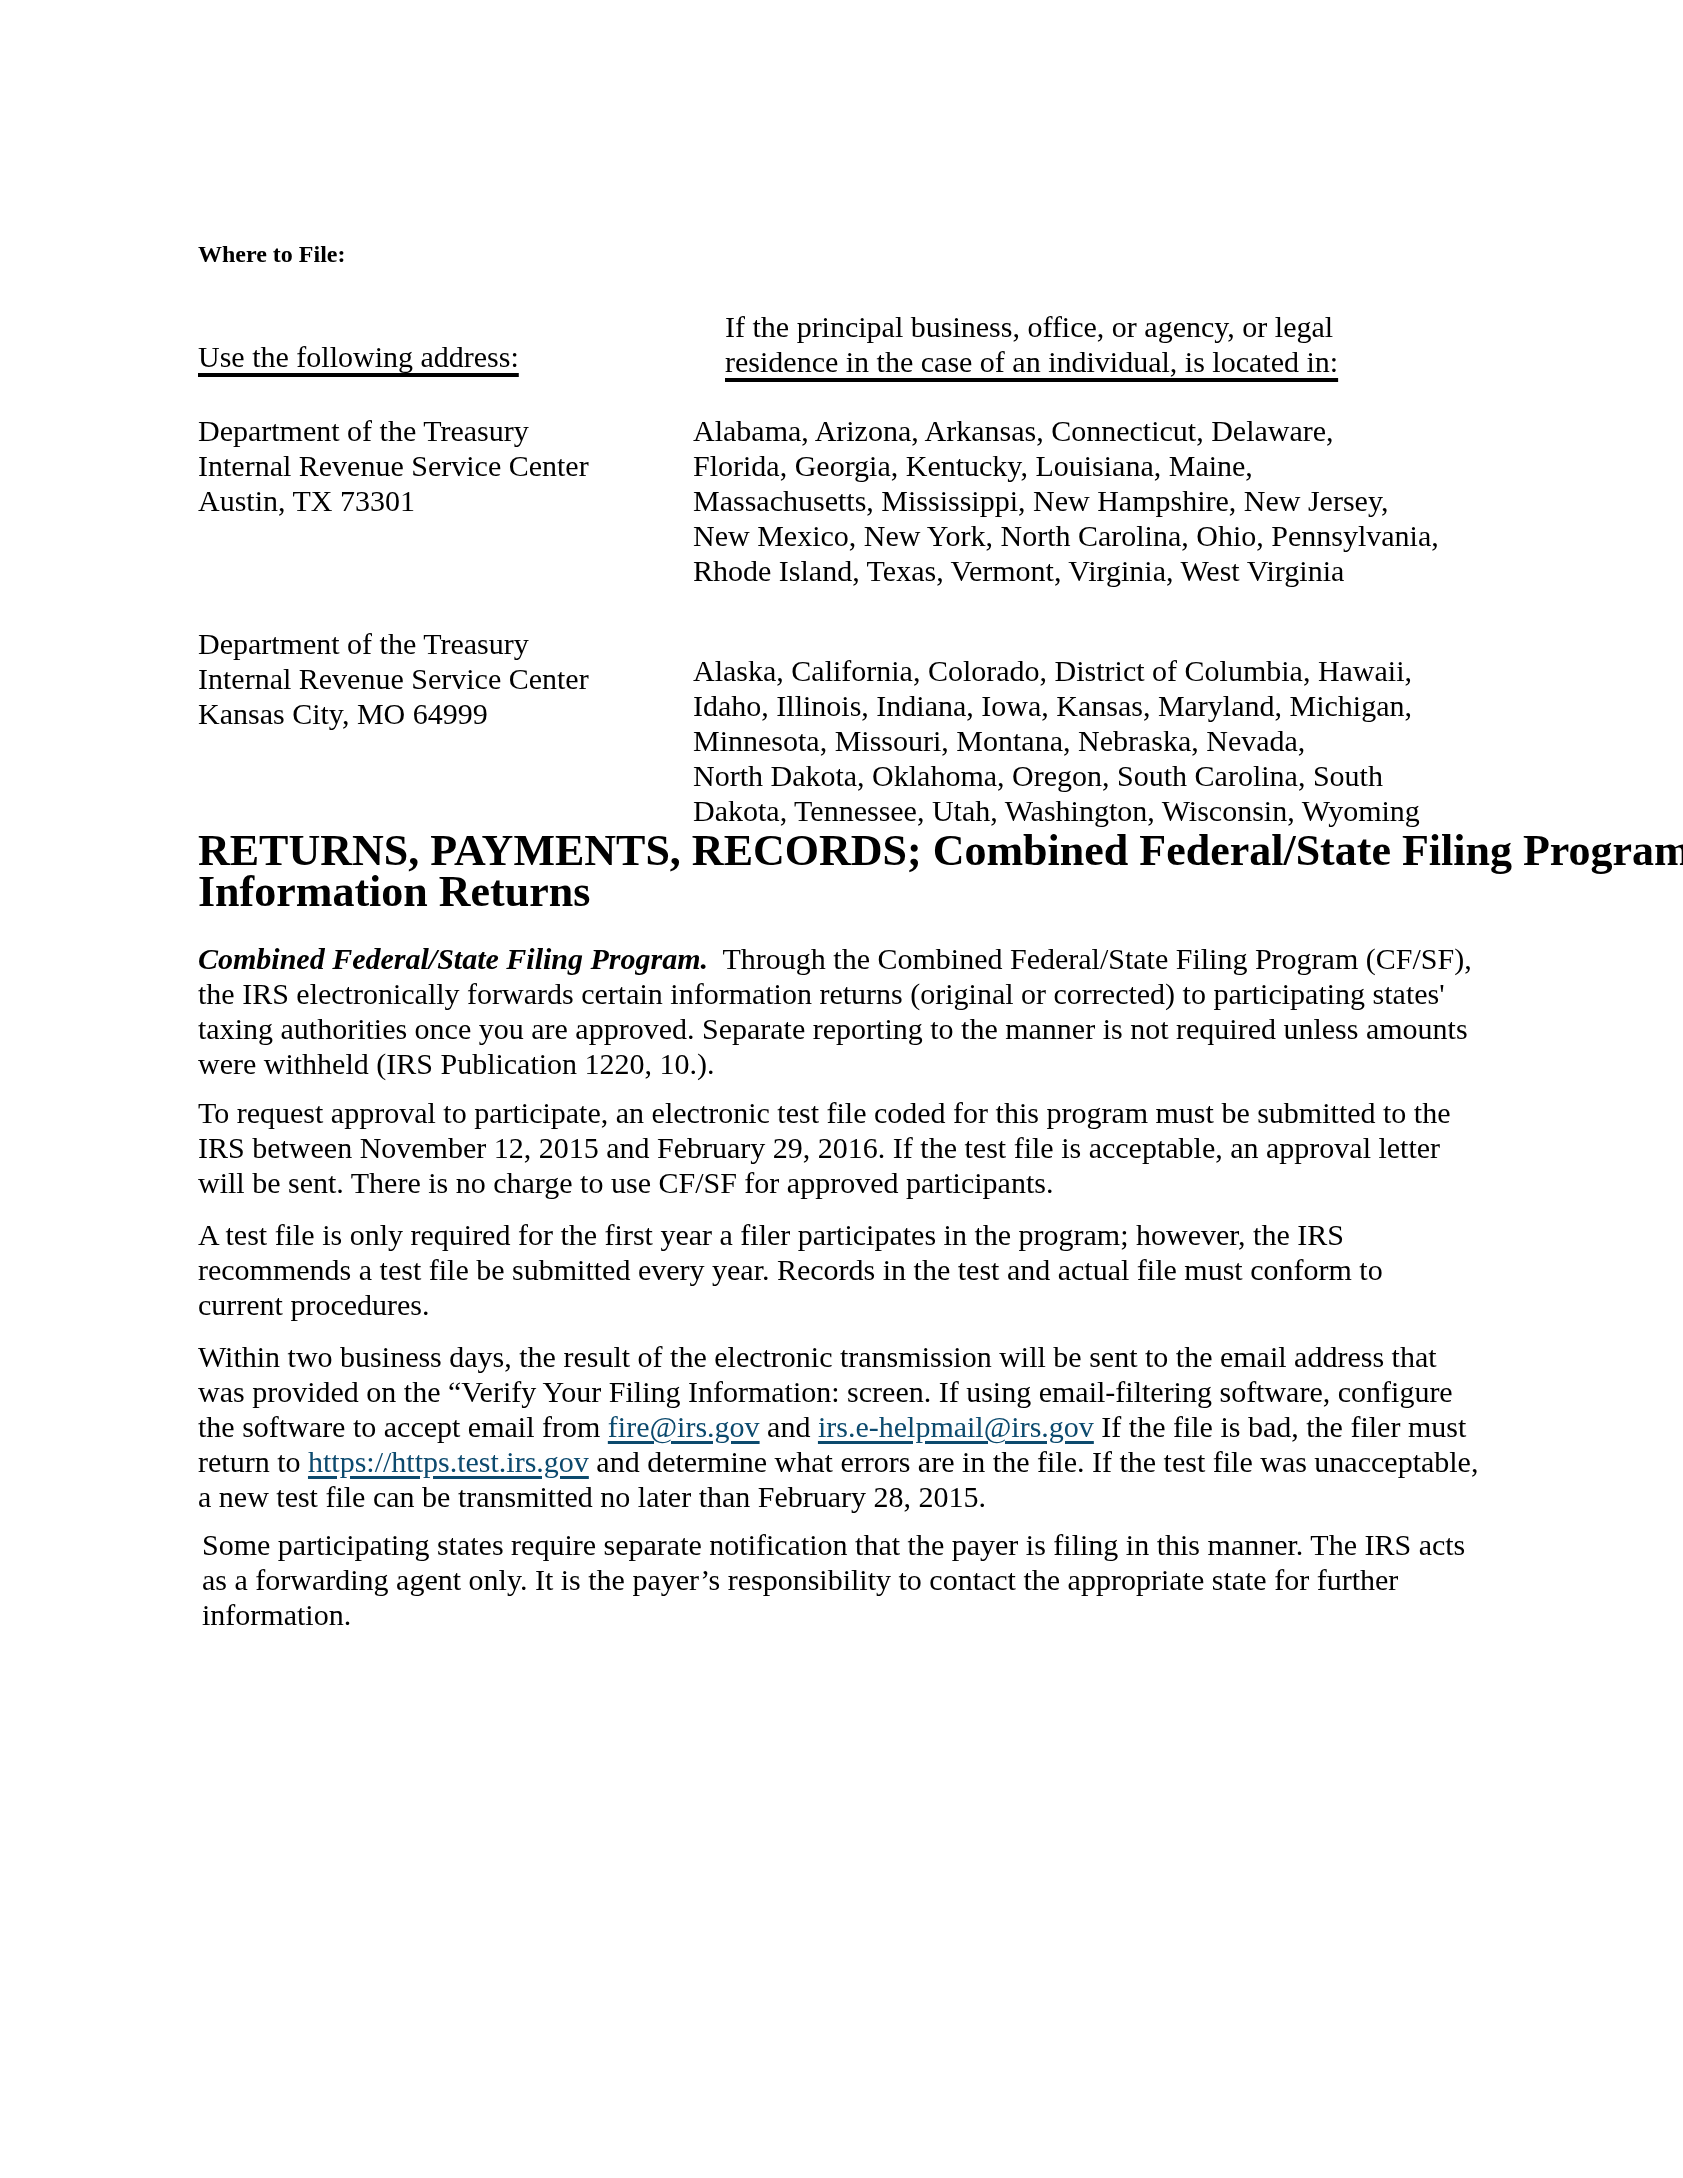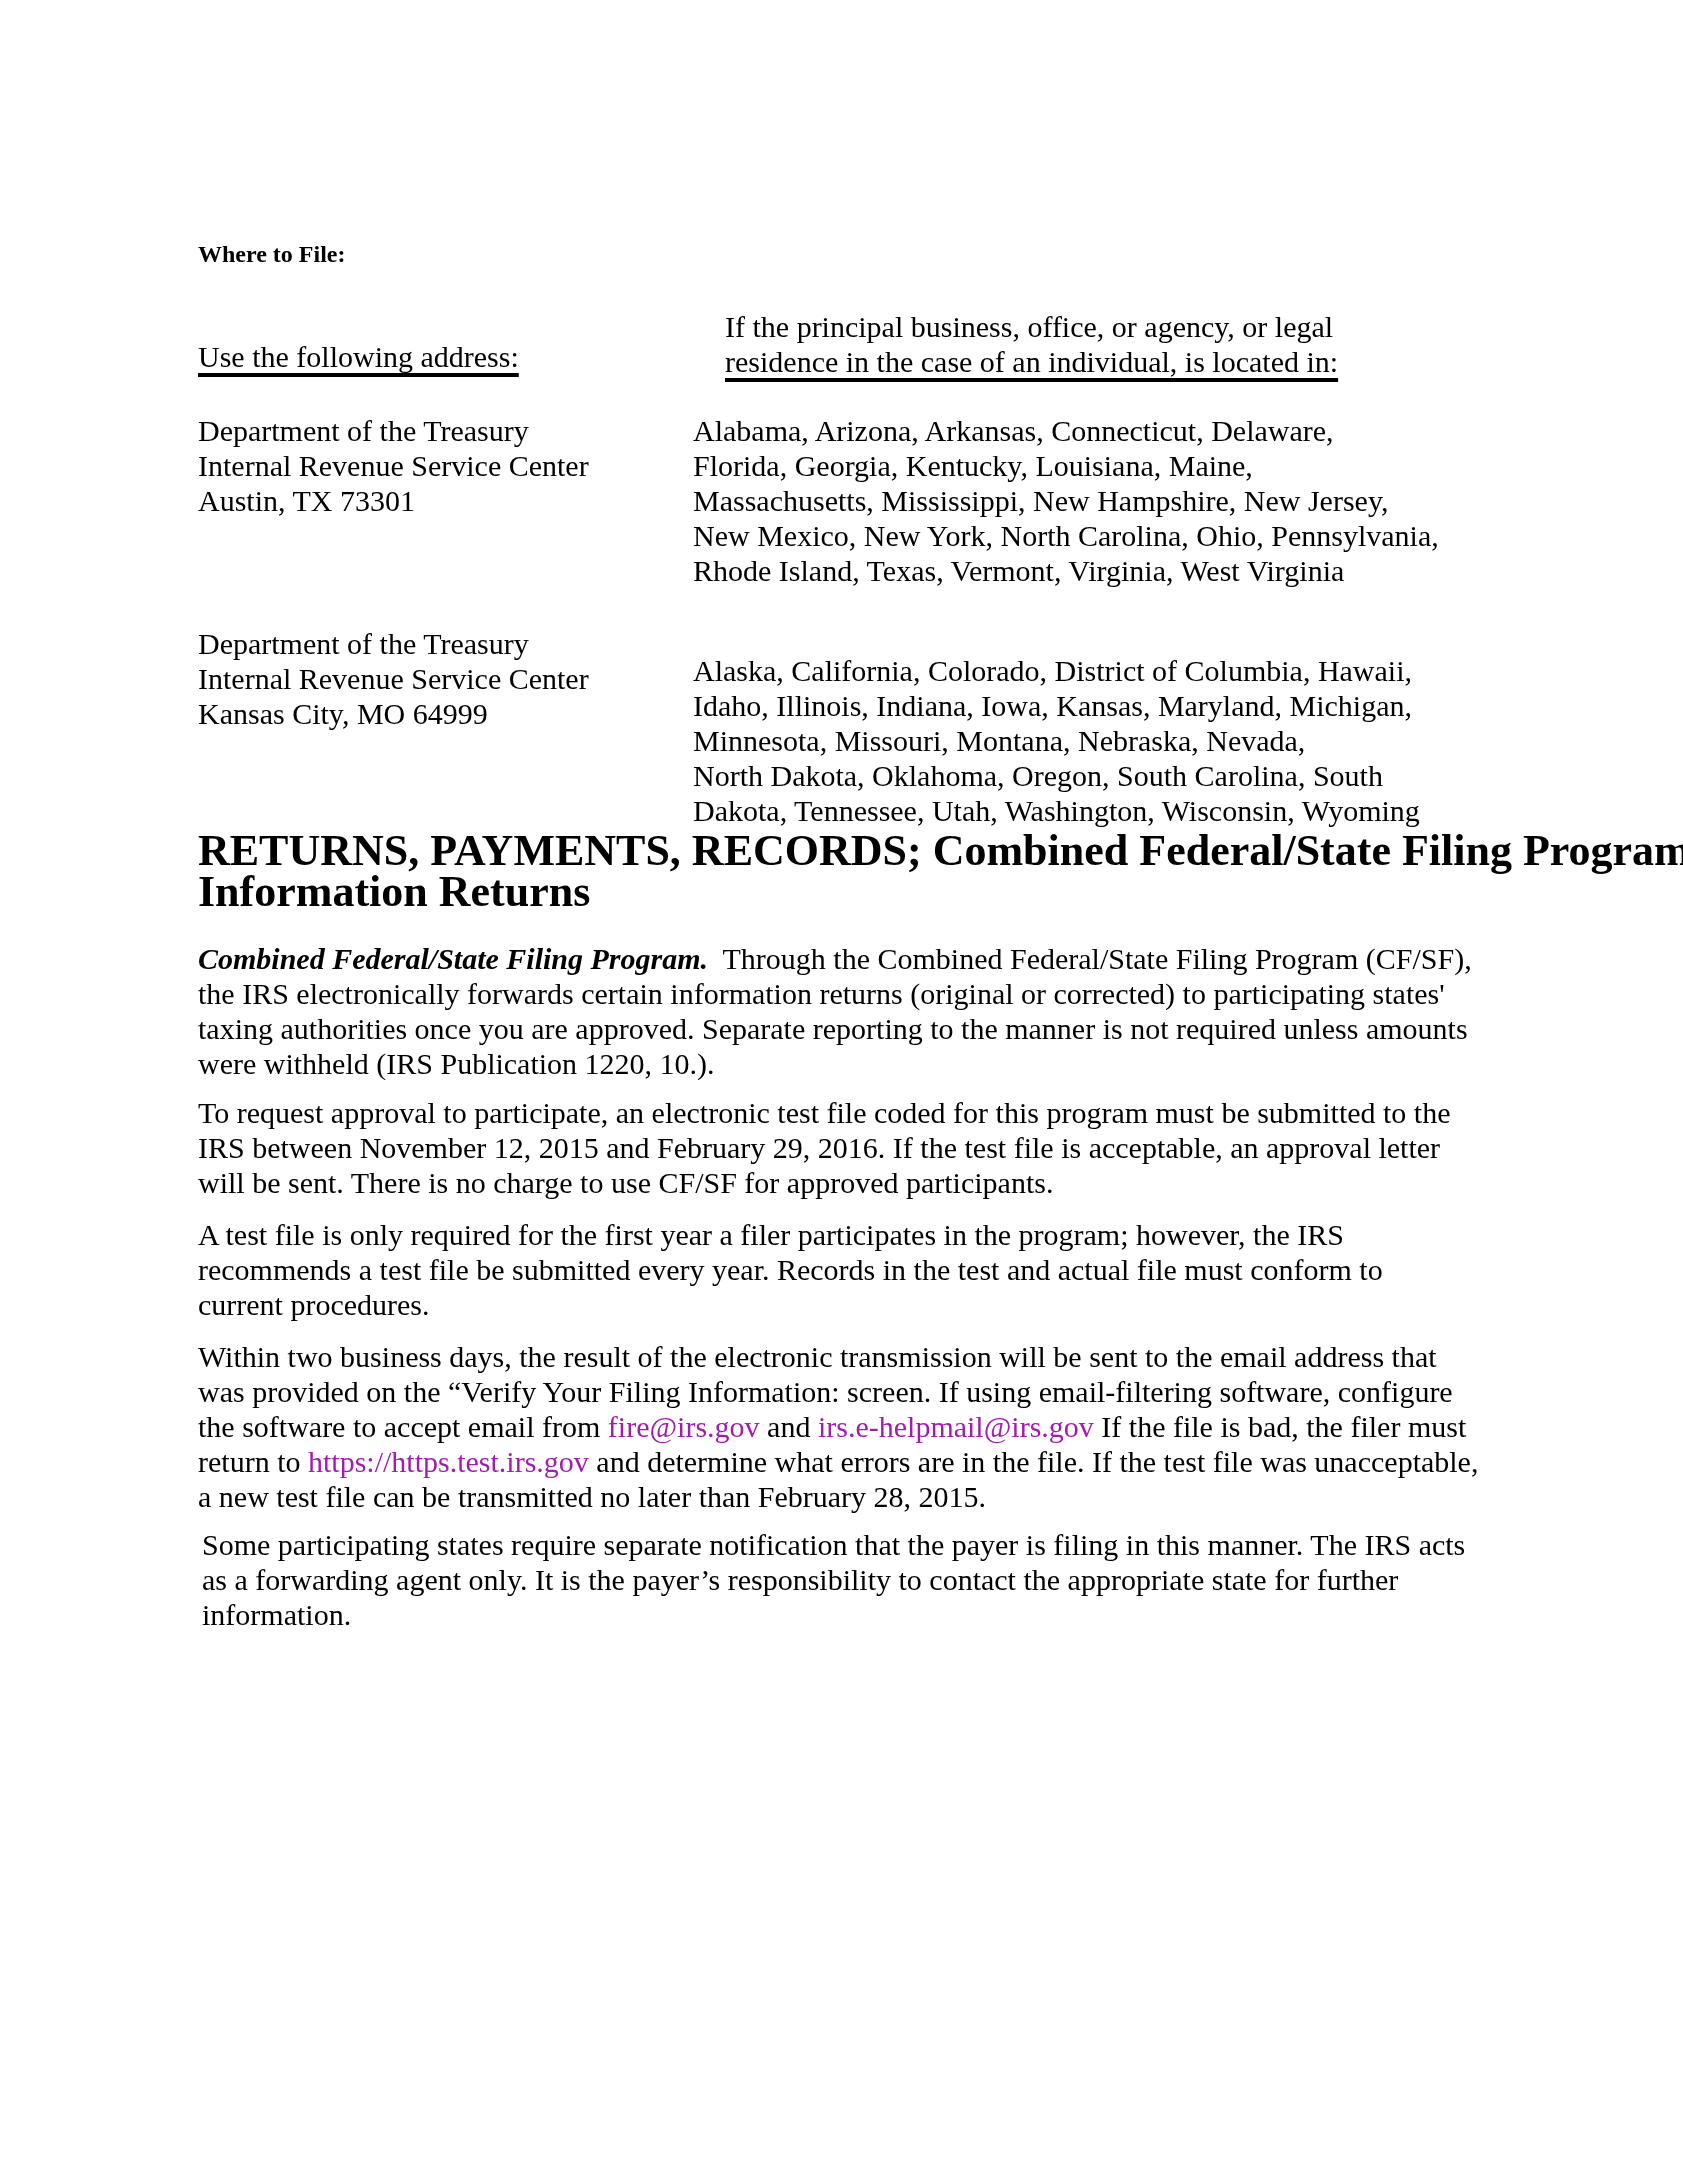--- a/index.html
+++ b/index.html
@@ -35,21 +35,22 @@
   .col-underline {
     text-decoration: underline;
     text-decoration-thickness: 4px;
     text-underline-offset: 6px;
   }
   .lead-bi {
     font-weight: bold;
     font-style: italic;
   }
   a.doc-link {
-    color: #a21caf;
+    color: #0c4a6e;
+    text-decoration: underline;
     text-decoration-thickness: 3px;
     text-underline-offset: 4px;
     cursor: pointer;
     margin-top: 12px;
   }
 </style>
 </head>
 <body>
 
 <div class="page">

